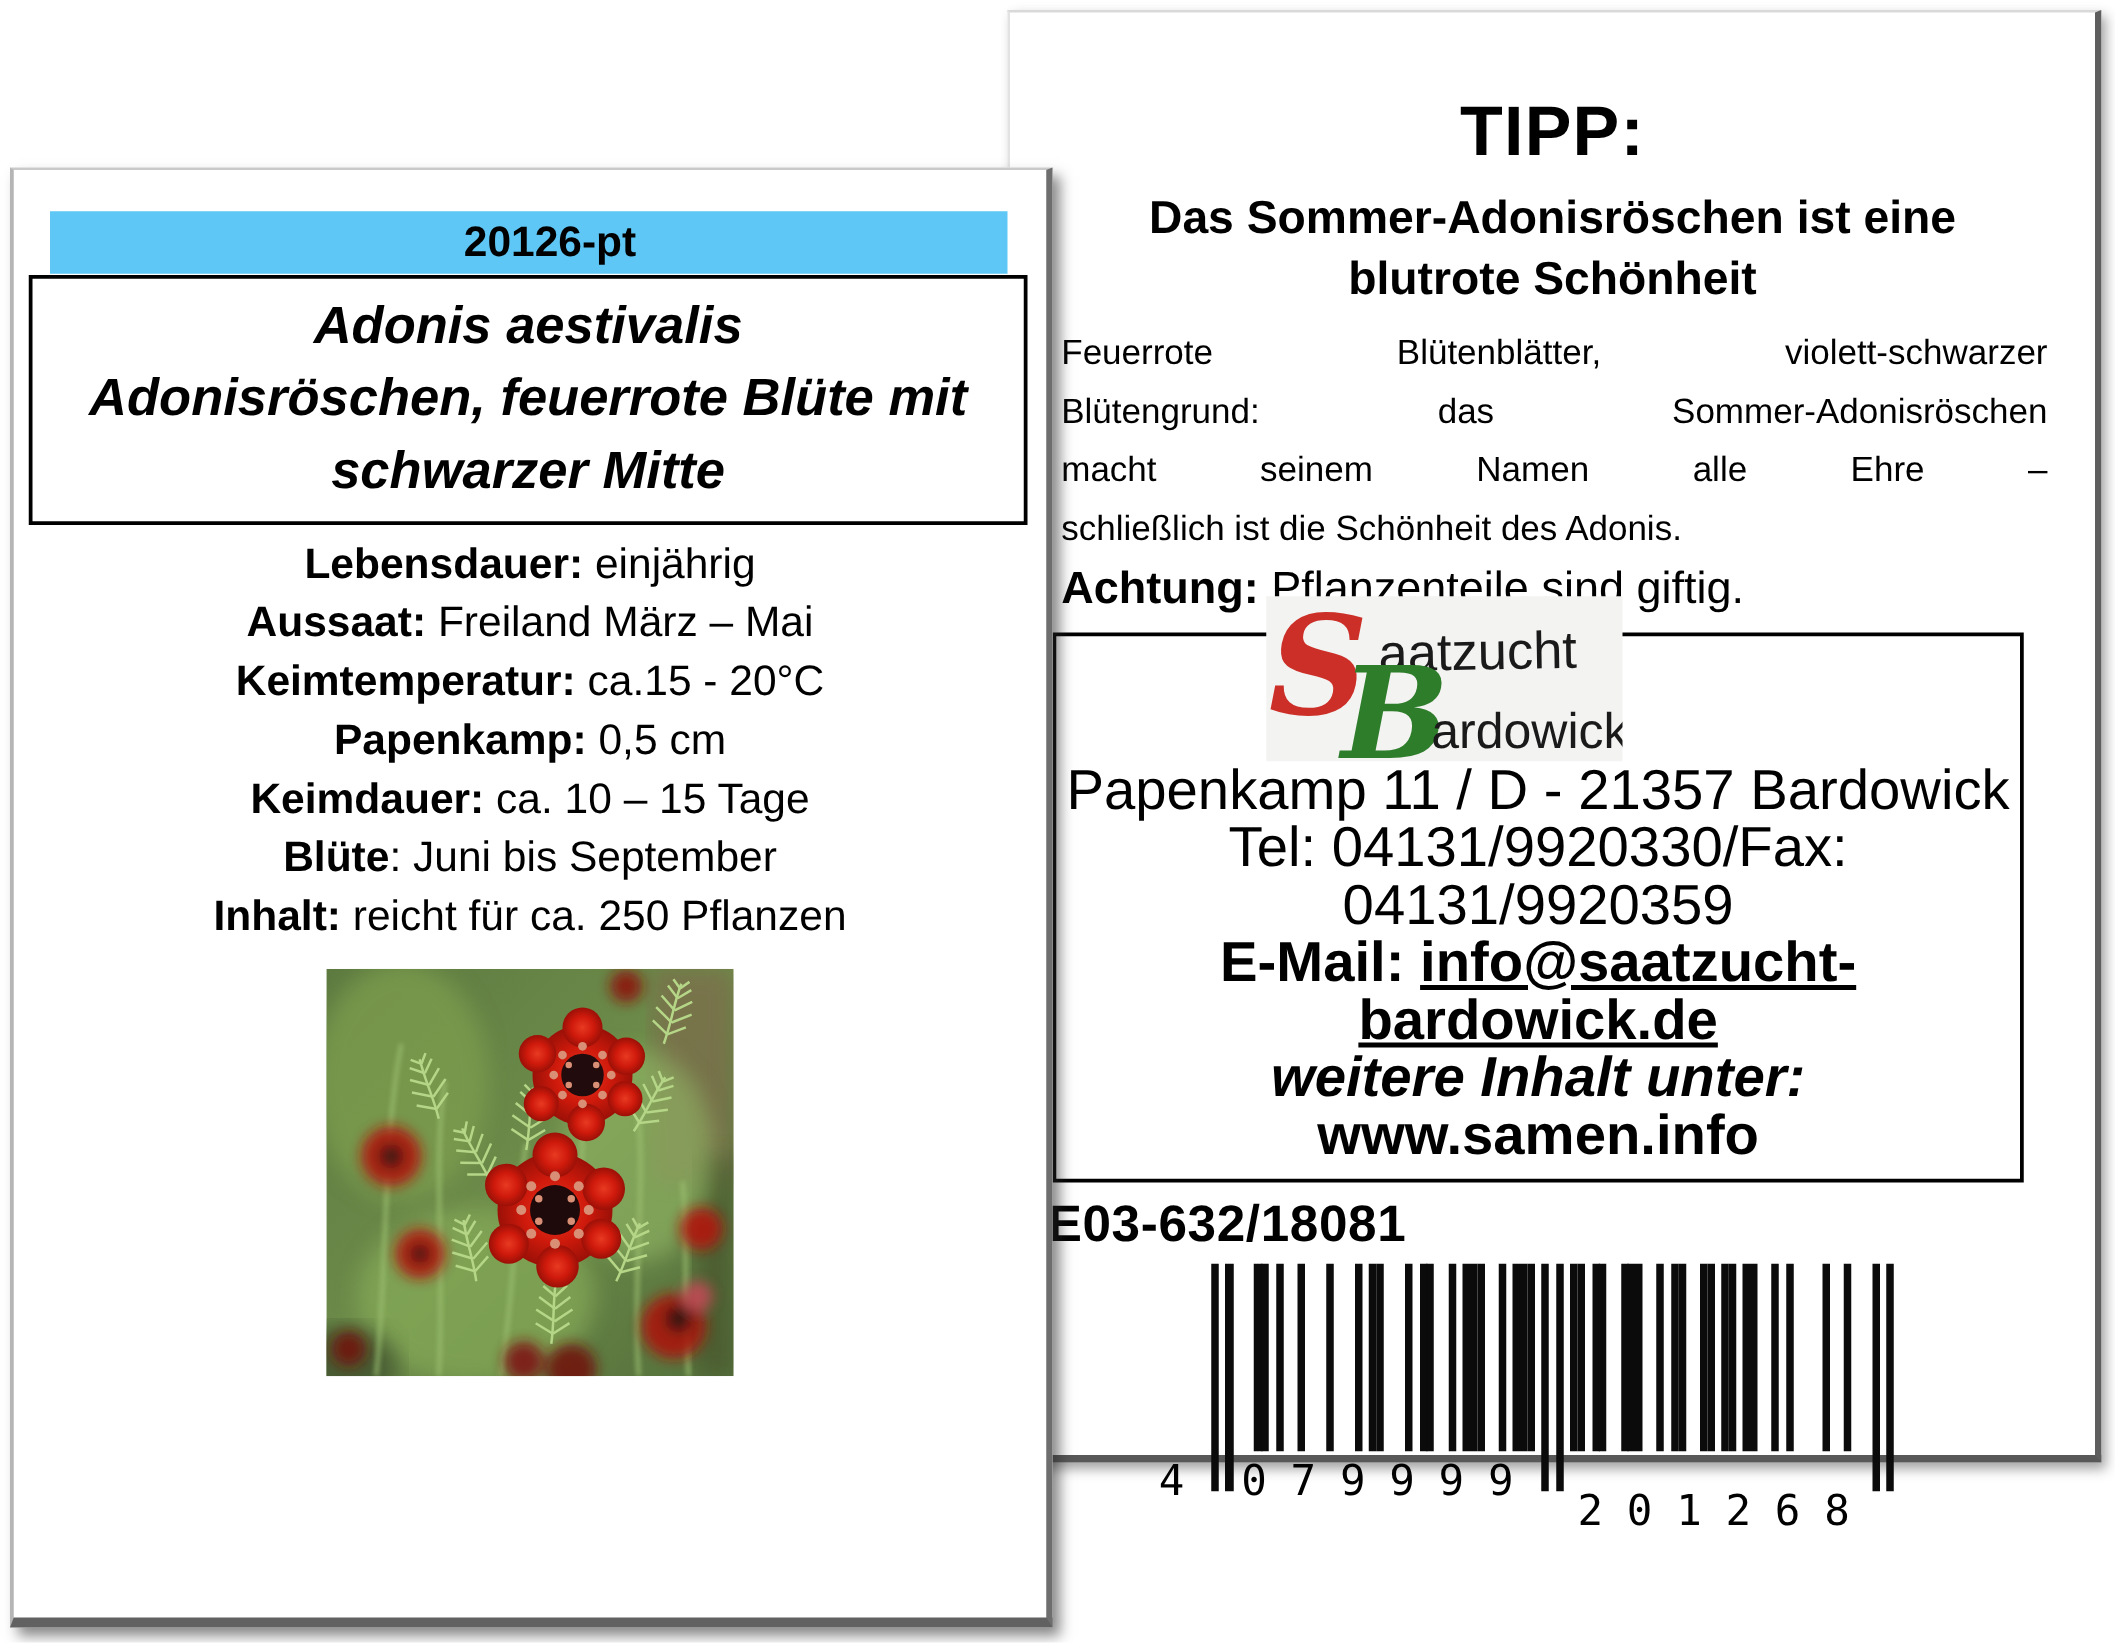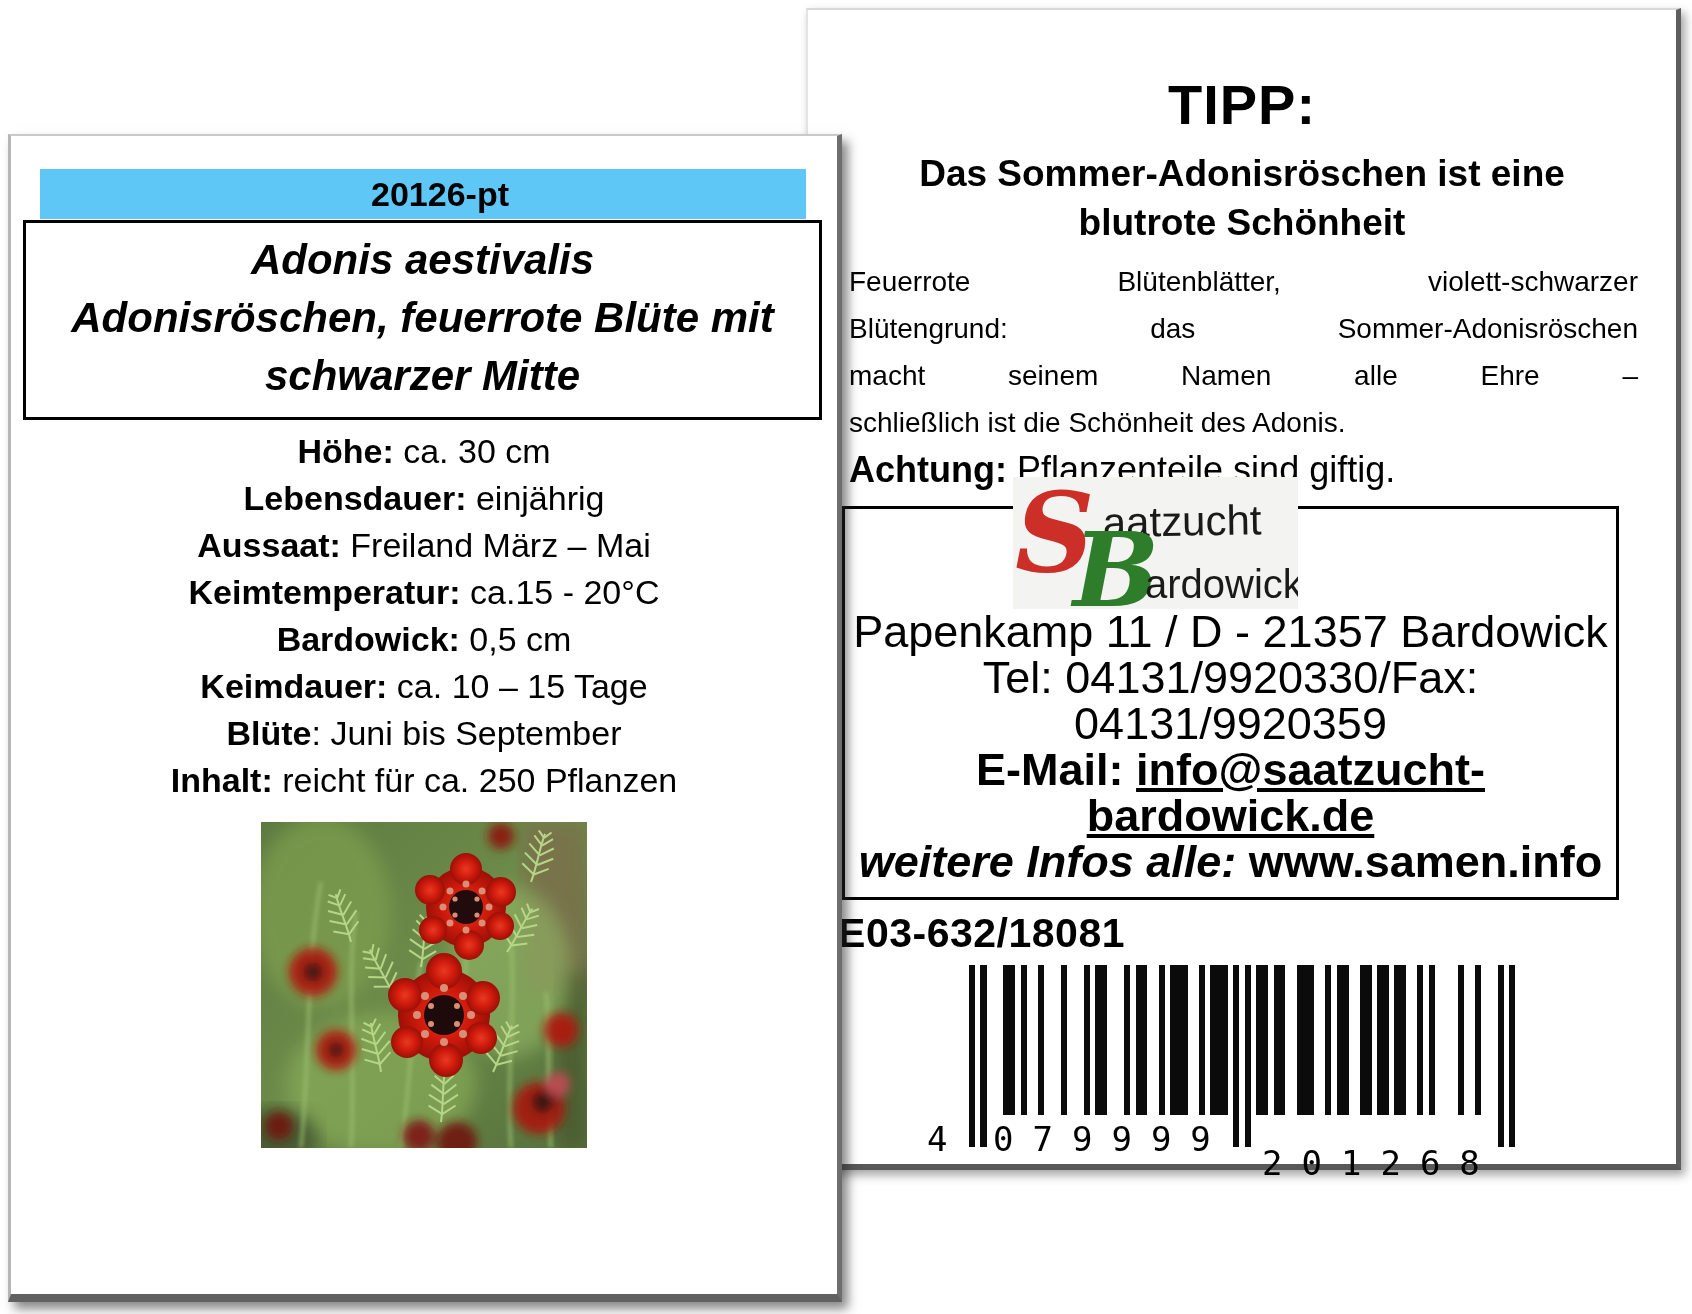--- a/index.html
+++ b/index.html
@@ -96,21 +96,21 @@
         <text x="60" y="129" font-family="DejaVu Serif, serif" font-style="italic" font-weight="bold" font-size="102" fill="#2e7d2b">B</text>
         <text x="132" y="121" font-family="Liberation Sans, sans-serif" font-size="40" fill="#1a1a1a">ardowick</text>
       </svg>
     </div>
     <div class="addr">Papenkamp 11 / D - 21357 Bardowick</div>
     <div class="addr">Tel: 04131/9920330/Fax: 04131/9920359</div>
     <div class="addr">
       <b>E-Mail: </b><b class="u">info@saatzucht-bardowick.de</b>
     </div>
     <div class="addr">
-      <b class="i">weitere Infos alle:</b><b> www.samen.info</b>
+      <b class="i">weitere Inhalt unter:</b><b> www.samen.info</b>
     </div>
   </div>
 
   <div class="product-code">DE03-632/18081</div>
 
   <div class="barcode">
     <div>
         <div style="position: absolute; top: 0px; left: 0px; width: 6.05px; height: 182px; background: rgb(11, 11, 11);"></div>
         <div style="position: absolute; top: 0px; left: 11.49px; width: 6.05px; height: 182px; background: rgb(11, 11, 11);"></div>
         <div style="position: absolute; top: 0px; left: 34.48px; width: 6.05px; height: 150px; background: rgb(11, 11, 11);"></div>
@@ -167,25 +167,24 @@
 
   <div class="sku-bar" style="background: rgb(94, 199, 245);">20126-pt</div>
 
   <div class="title-box">
     <div>Adonis aestivalis</div>
     <div>Adonisröschen, feuerrote Blüte mit</div>
     <div>schwarzer Mitte</div>
   </div>
 
   <div class="specs">
-    <div><b>Höhe:</b><span> ca. 30 cm</span></div>
     <div><b>Lebensdauer:</b><span> einjährig</span></div>
     <div><b>Aussaat:</b><span> Freiland März – Mai</span></div>
     <div><b>Keimtemperatur:</b><span> ca.15 - 20°C</span></div>
-    <div><b>Bardowick:</b><span> 0,5 cm</span></div>
+    <div><b>Papenkamp:</b><span> 0,5 cm</span></div>
     <div><b>Keimdauer:</b><span> ca. 10 – 15 Tage</span></div>
     <div><b>Blüte</b><span>: Juni bis September</span></div>
     <div><b>Inhalt:</b><span> reicht für ca. 250 Pflanzen</span></div>
   </div>
 
   <div class="photo">
     <svg width="326" height="326" viewBox="0 0 326 326">
       <defs>
         <linearGradient id="pbg" x1="0" y1="0" x2="1" y2="1">
           <stop offset="0" stop-color="#5d7a40"></stop>

